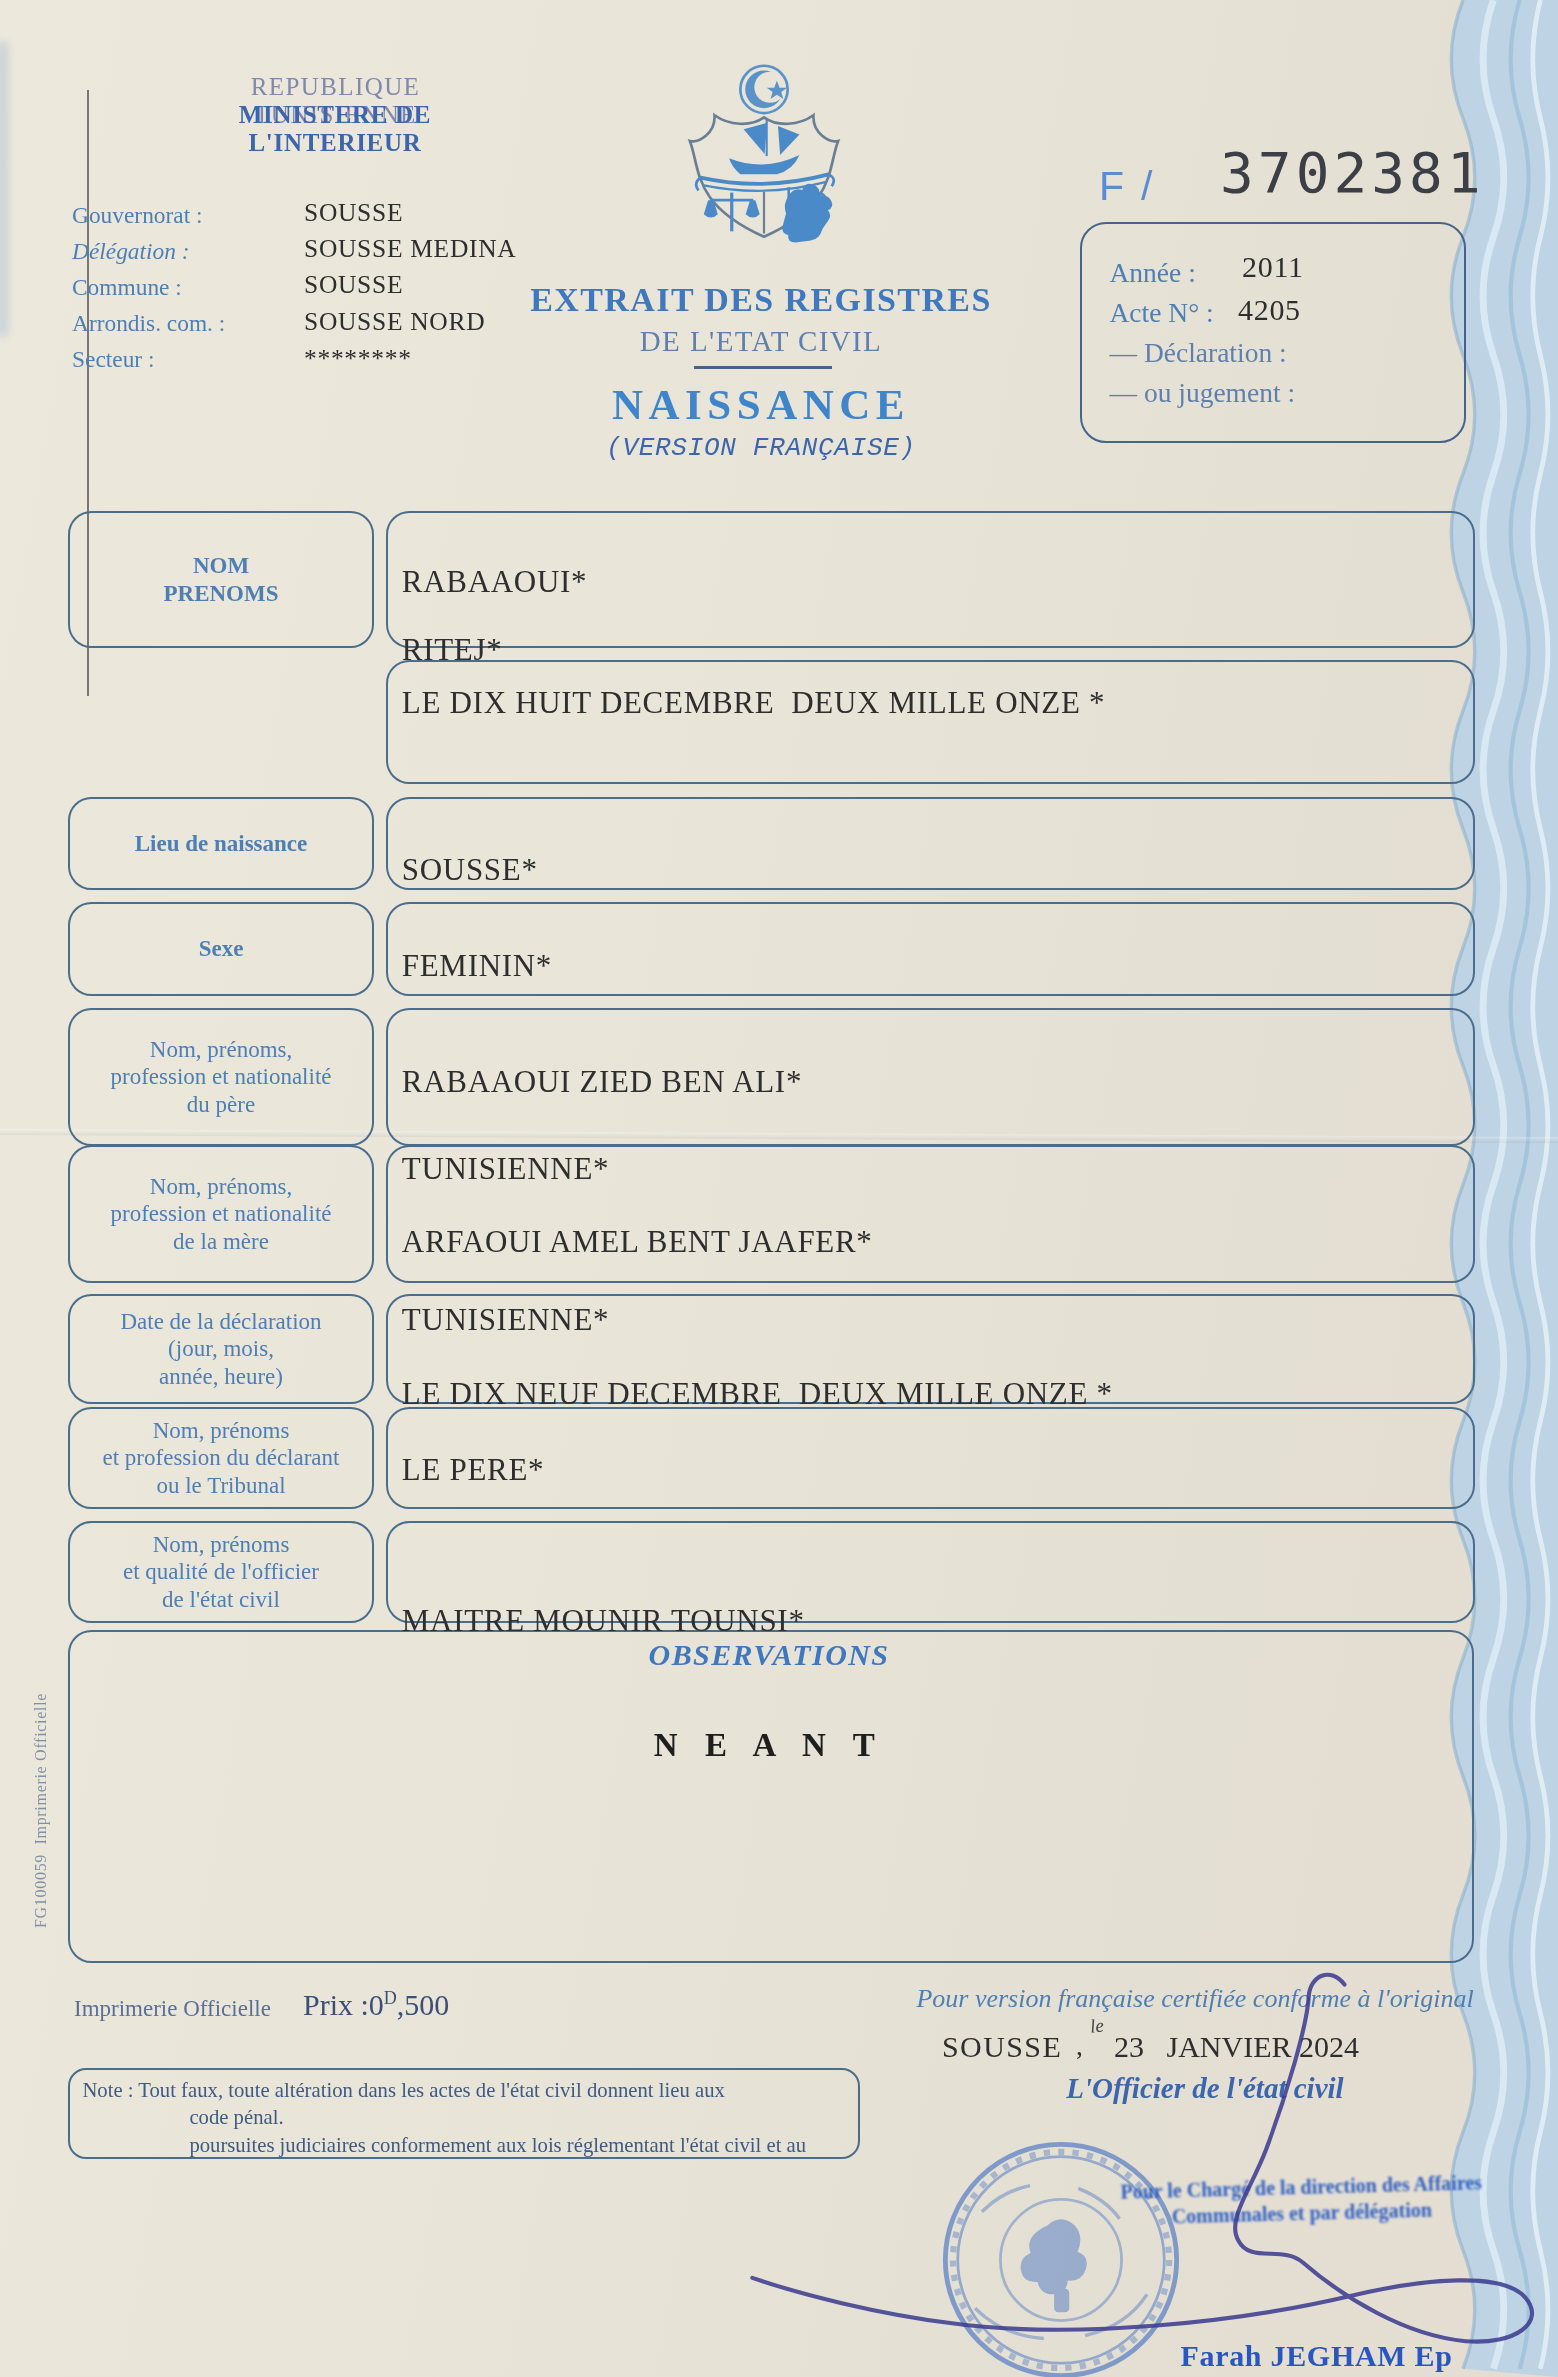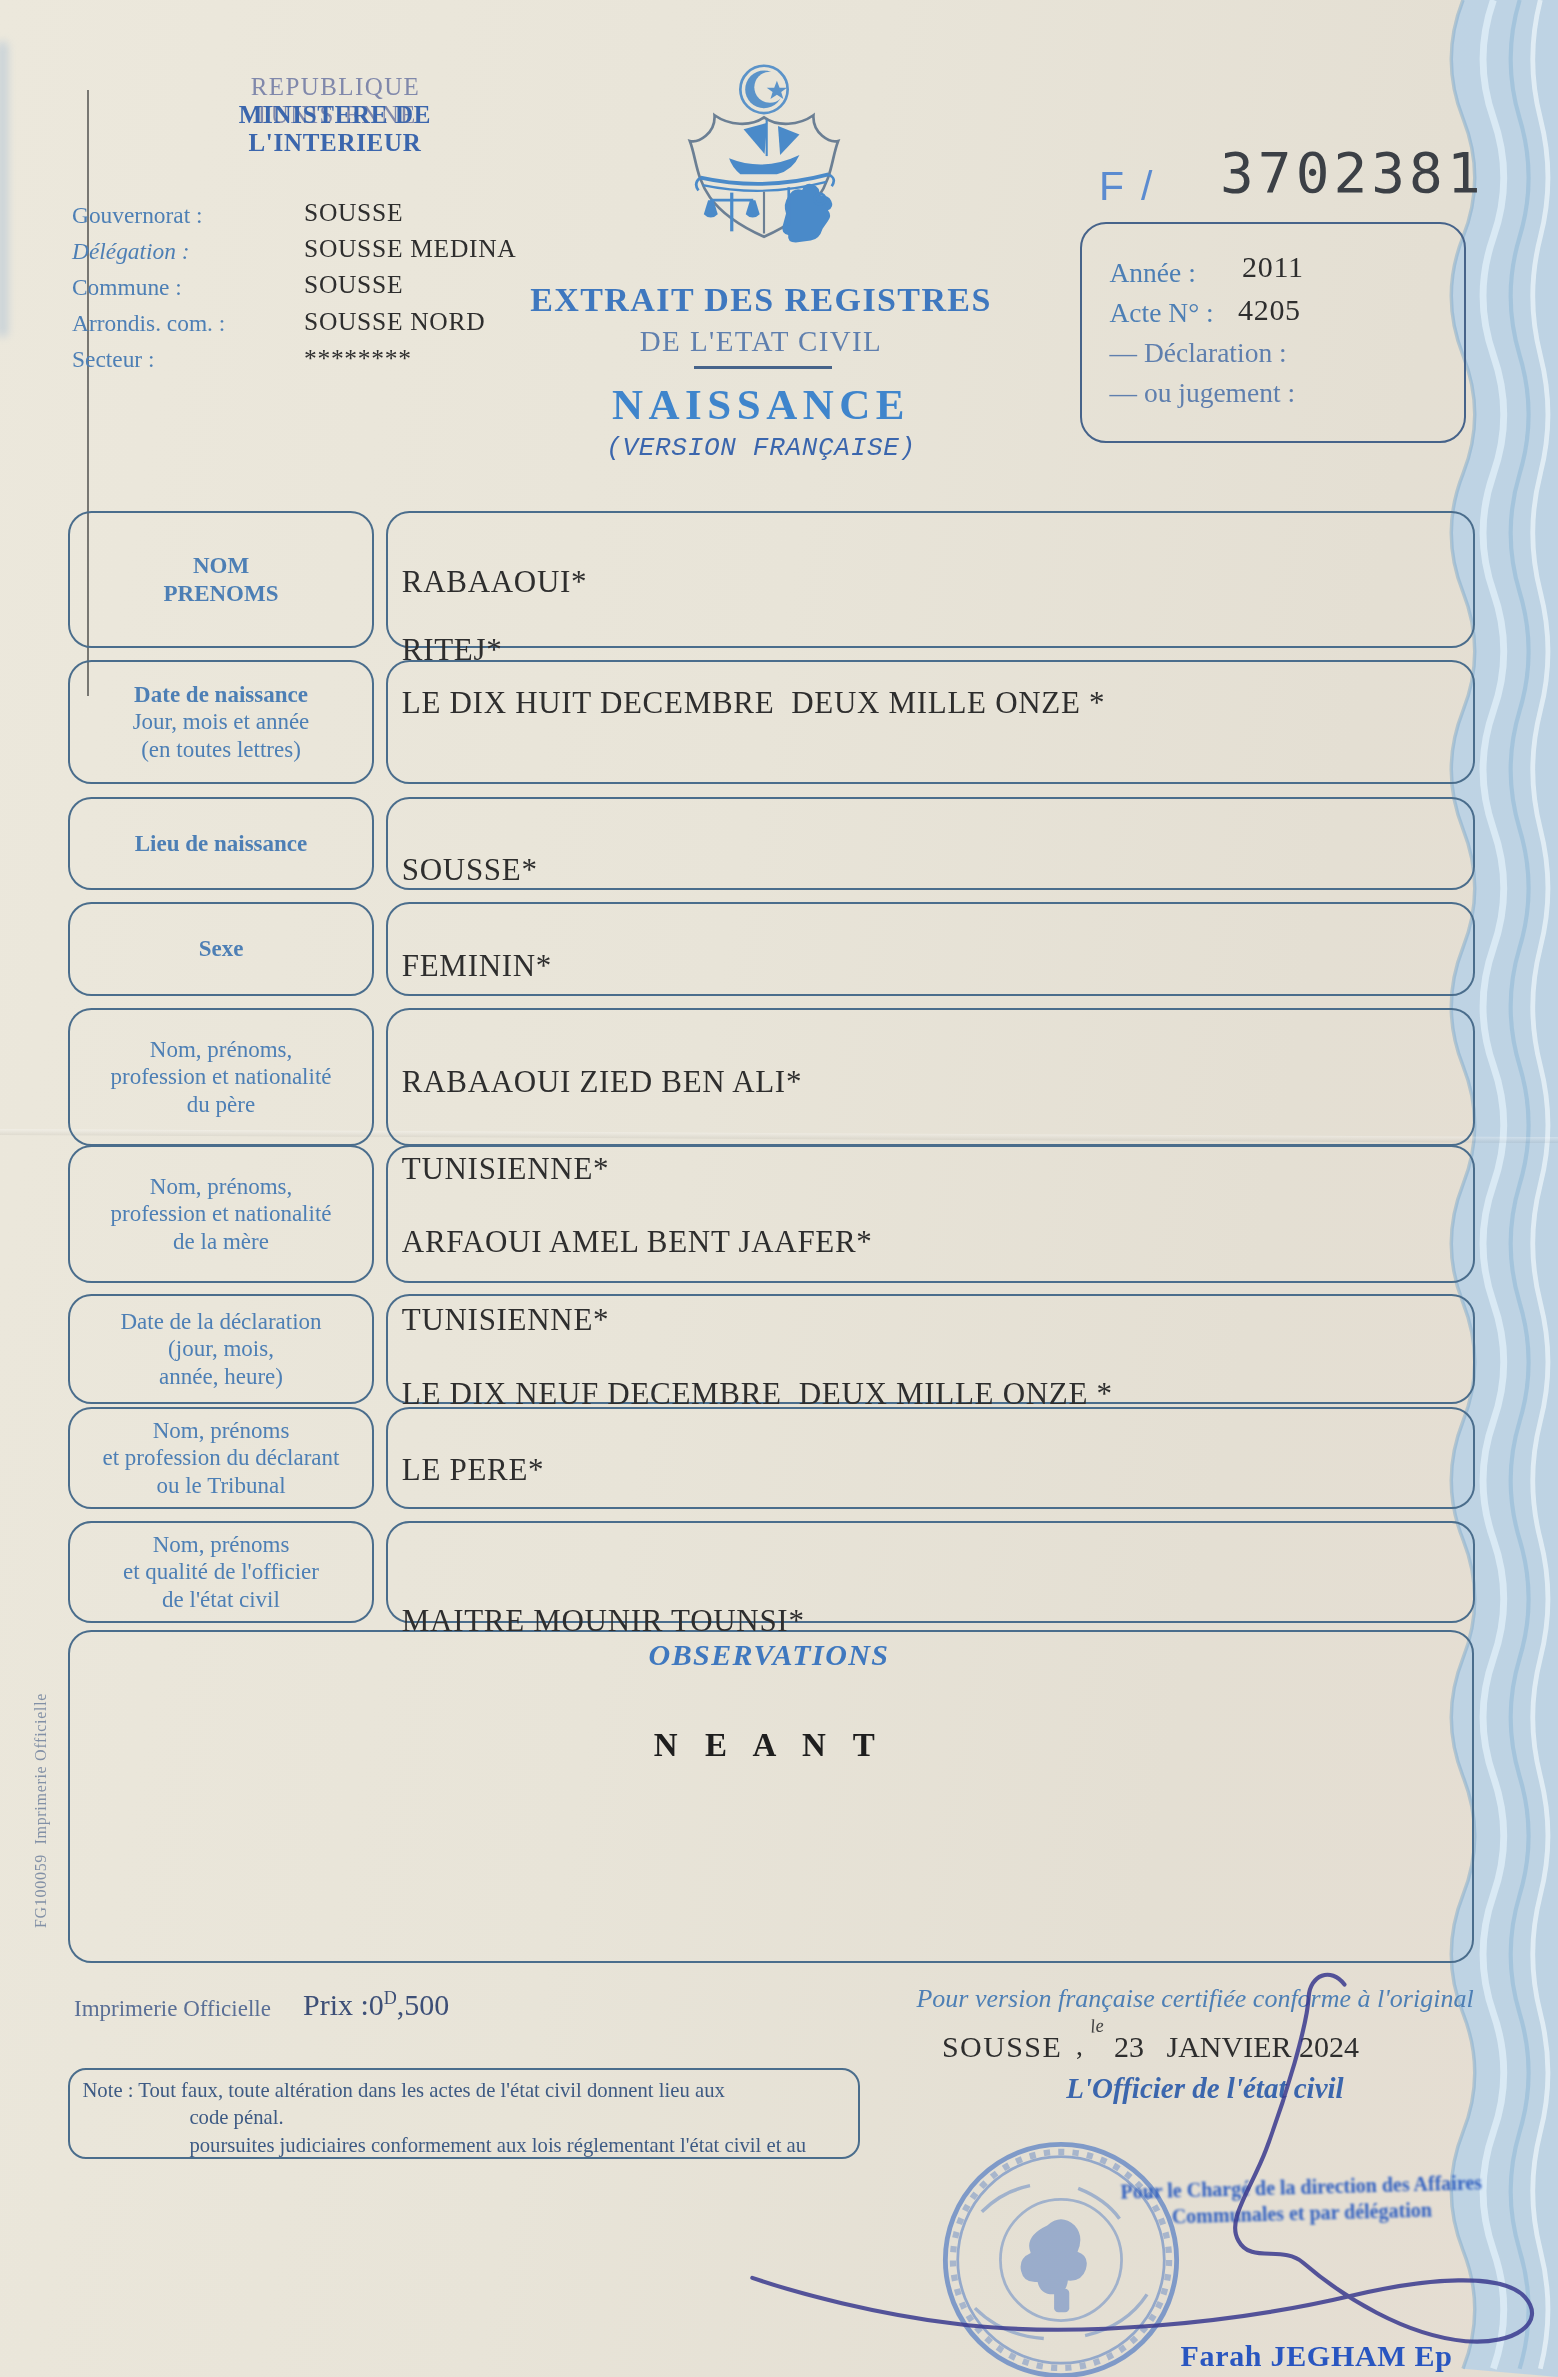--- a/index.html
+++ b/index.html
@@ -154,25 +154,20 @@
 
   <div class="lblbox" style="top:511px;height:133px;">
     <span class="b">NOM</span>
     <span class="b">PRENOMS</span>
   </div>
   <div class="valbox" style="top:511px;height:133px;">
     <span class="val" style="top:51px;">RABAAOUI*</span>
     <span class="val" style="bottom:-22px;">RITEJ*</span>
   </div>
 
-  <div class="lblbox" style="top:660px;height:120px;">
-    <span class="b">Date de naissance</span>
-    <span>Jour, mois et année</span>
-    <span>(en toutes lettres)</span>
-  </div>
   <div class="valbox" style="top:660px;height:120px;">
     <span class="val" style="top:23.4px;">LE DIX HUIT DECEMBRE  DEUX MILLE ONZE *</span>
   </div>
 
   <div class="lblbox" style="top:797px;height:89px;">
     <span class="b">Lieu de naissance</span>
   </div>
   <div class="valbox" style="top:797px;height:89px;">
     <span class="val" style="bottom:0px;">SOUSSE*</span>
   </div>

